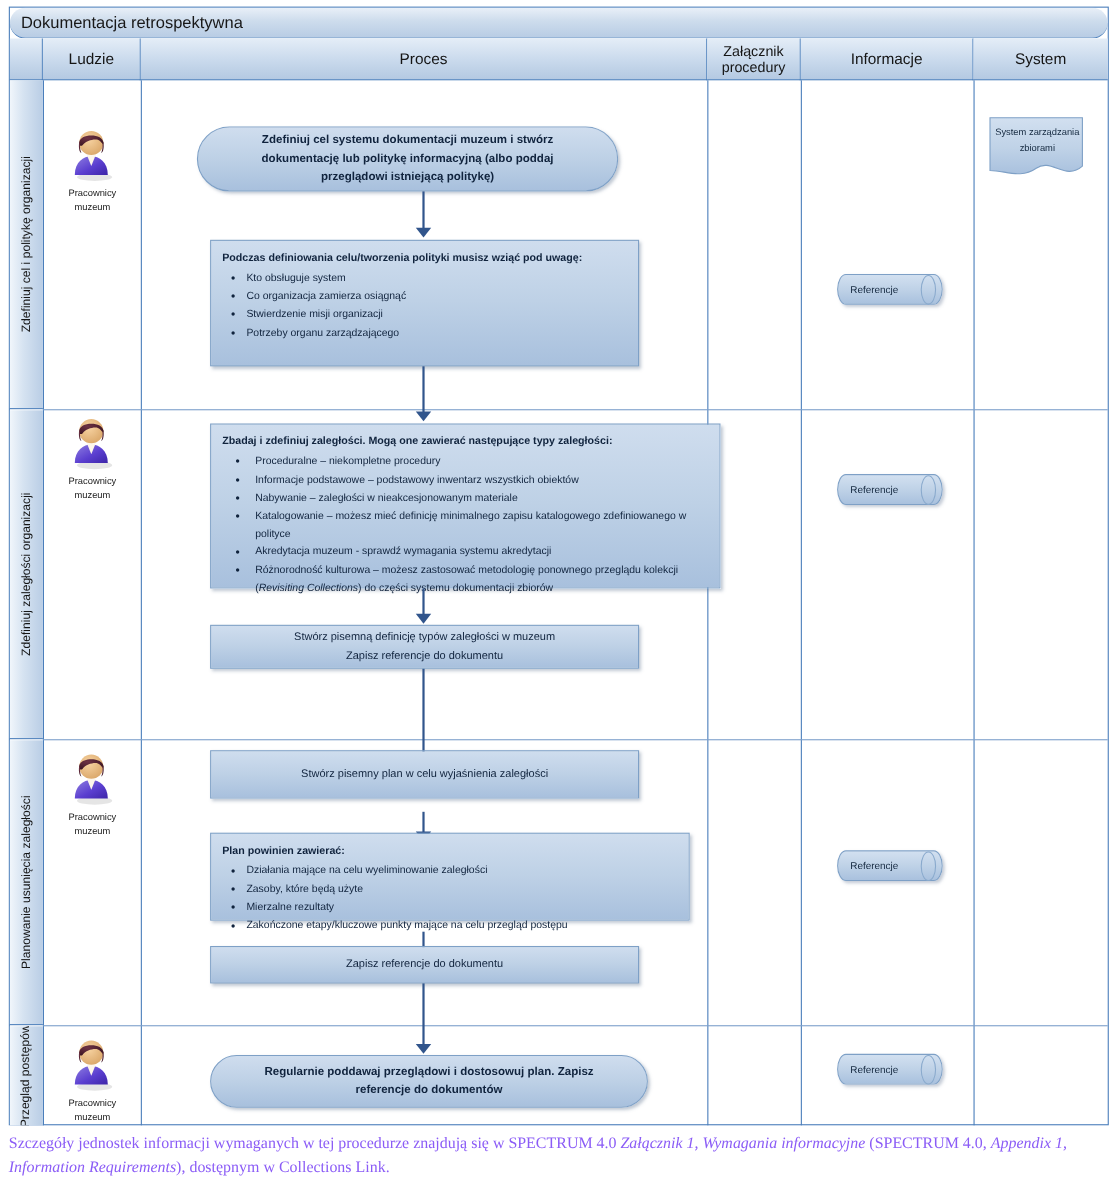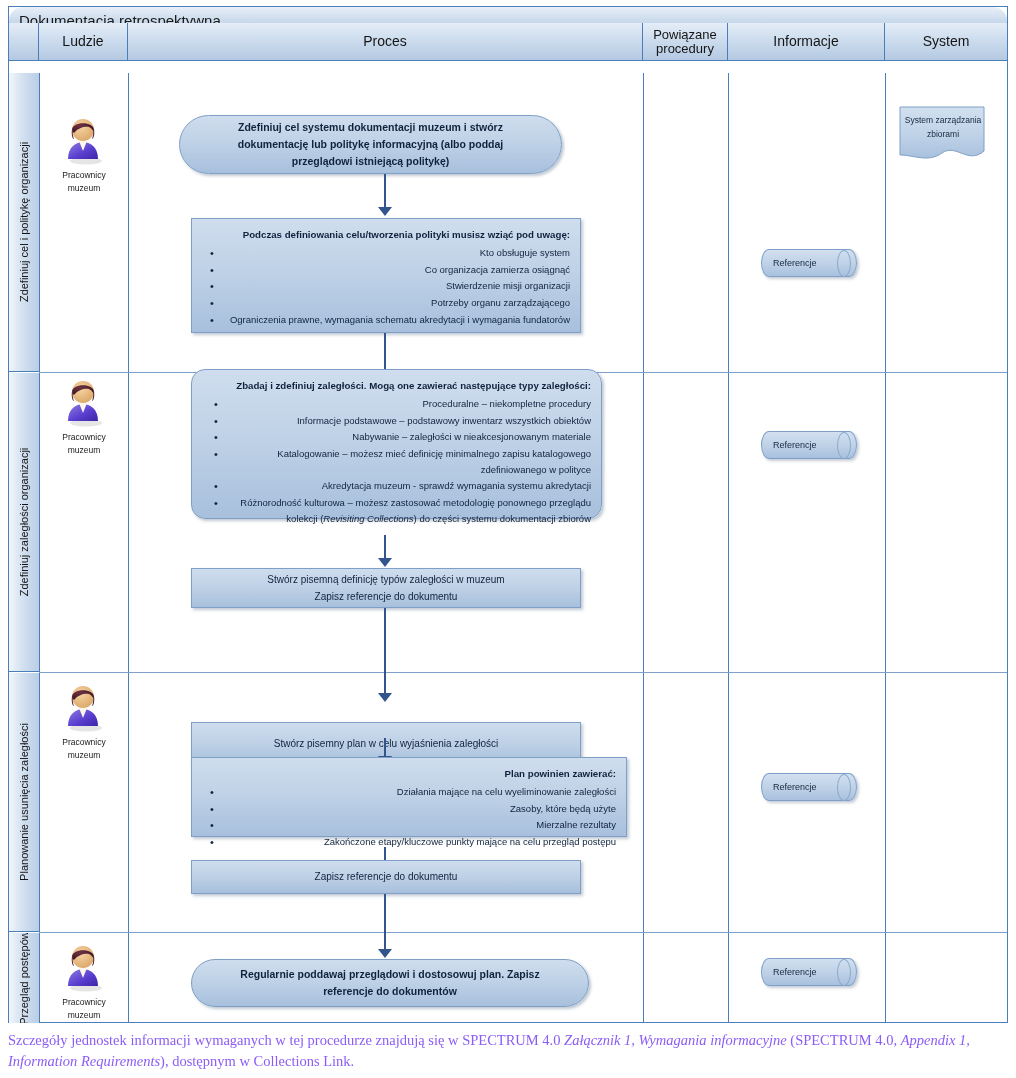--- a/index.html
+++ b/index.html
@@ -42,21 +42,21 @@
   }
   .title-bar .title-text {
     padding-left: 10px;
     font-size: 15px;
     color: #181818;
   }
 
   
   .header-row {
     position: absolute;
-    left: 0; top: 16px;
+    left: 0; top: 28px;
     width: 893px;
     height: 38px;
   }
   .hdr-cell {
     position: absolute;
     top: 0;
     height: 38px;
     background: linear-gradient(to bottom, #e4edf7 0%, #cbdbed 50%, #b4c9e2 100%);
     border-right: 1px solid #4a7ebb;
     border-bottom: 1px solid #4a7ebb;
@@ -143,21 +143,20 @@
   }
 
   
   .shape {
     position: absolute;
     box-sizing: border-box;
     background: linear-gradient(to bottom, #cfddee 0%, #bed1e6 48%, #a8c0dd 100%);
     border: 1px solid #7ea0c6;
     box-shadow: 2px 2px 3px rgba(90,110,140,0.38);
     color: #10233d;
-    text-align: right;
   }
   .shape.terminator {
     border-radius: 40px;
     display: flex;
     align-items: center;
     justify-content: center;
     text-align: center;
     font-weight: bold;
     font-size: 10.5px;
     line-height: 1.65;
@@ -295,21 +294,21 @@
   <div class="header-row">
     <div class="hdr-spacer"></div>
     <div class="hdr-cell" style="left:30px; width:89px;">
       <span>Ludzie</span>
     </div>
     <div class="hdr-cell" style="left:119px; width:515px;">
       <span>Proces</span>
     </div>
     <div class="hdr-cell narrow" style="left:634px; width:85px;">
       <span>
-        <span>Powiązane</span><br>
+        <span>Załącznik</span><br>
         <span>procedury</span>
       </span>
     </div>
     <div class="hdr-cell" style="left:719px; width:157px;">
       <span>Informacje</span>
     </div>
     <div class="hdr-cell" style="left:876px; width:122px; border-right:none;align-items:center;">
       <span>System</span>
     </div>
   </div>
@@ -433,28 +432,27 @@
     <div class="conn" style="left:375px; top:101px; height:38px;"></div>
     <div class="arrowhead" style="left:369px; top:134px;"></div>
 
     <div class="shape notebox" style="left:182px; top:145px; width:390px; height:115px;">
       <span class="note-title">Podczas definiowania celu/tworzenia polityki musisz wziąć pod uwagę:</span>
       <ul>
         <li>Kto obsługuje system</li>
         <li>Co organizacja zamierza osiągnąć</li>
         <li>Stwierdzenie misji organizacji</li>
         <li>Potrzeby organu zarządzającego</li>
-        <li>Ograniczenia prawne, wymagania schematu akredytacji i wymagania fundatorów</li>
       </ul>
     </div>
 
     <div class="conn" style="left:375px; top:260px; height:46px;"></div>
     <div class="arrowhead" style="left:369px; top:301px;"></div>
 
-    <div class="shape notebox wide-bullets" style="left:182px; top:296px; width:411px; height:150px;border-radius:14px;">
+    <div class="shape notebox wide-bullets" style="left:182px; top:312px; width:464px; height:150px;">
       <span class="note-title">Zbadaj i zdefiniuj zaległości. Mogą one zawierać następujące typy zaległości:</span>
       <ul>
         <li>Proceduralne – niekompletne procedury</li>
         <li>Informacje podstawowe – podstawowy inwentarz wszystkich obiektów</li>
         <li>Nabywanie – zaległości w nieakcesjonowanym materiale</li>
         <li>Katalogowanie – możesz mieć definicję minimalnego zapisu katalogowego zdefiniowanego w polityce</li>
         <li>Akredytacja muzeum - sprawdź wymagania systemu akredytacji</li>
         <li><span>Różnorodność kulturowa – możesz zastosować metodologię ponownego przeglądu kolekcji (</span><i>Revisiting Collections</i><span>) do części systemu dokumentacji zbiorów</span></li>
       </ul>
     </div>
@@ -463,21 +461,21 @@
     <div class="arrowhead" style="left:369px; top:485px;"></div>
 
     <div class="shape rect" style="left:182px; top:495px; width:390px; height:40px;">
       <span>Stwórz pisemną definicję typów zaległości w muzeum</span>
       <span>Zapisz referencje do dokumentu</span>
     </div>
 
     <div class="conn" style="left:375px; top:535px; height:90px;"></div>
     <div class="arrowhead" style="left:369px; top:620px;"></div>
 
-    <div class="shape rect" style="left:182px; top:649px; width:390px; height:44px;">
+    <div class="shape rect" style="left:182px; top:609px; width:390px; height:44px;">
       <span>Stwórz pisemny plan w celu wyjaśnienia zaległości</span>
     </div>
 
     <div class="conn" style="left:375px; top:665px; height:25px;"></div>
     <div class="arrowhead" style="left:369px; top:683px;"></div>
 
     <div class="shape notebox" style="left:182px; top:684px; width:436px; height:80px;">
       <span class="note-title">Plan powinien zawierać:</span>
       <ul>
         <li>Działania mające na celu wyeliminowanie zaległości</li>

